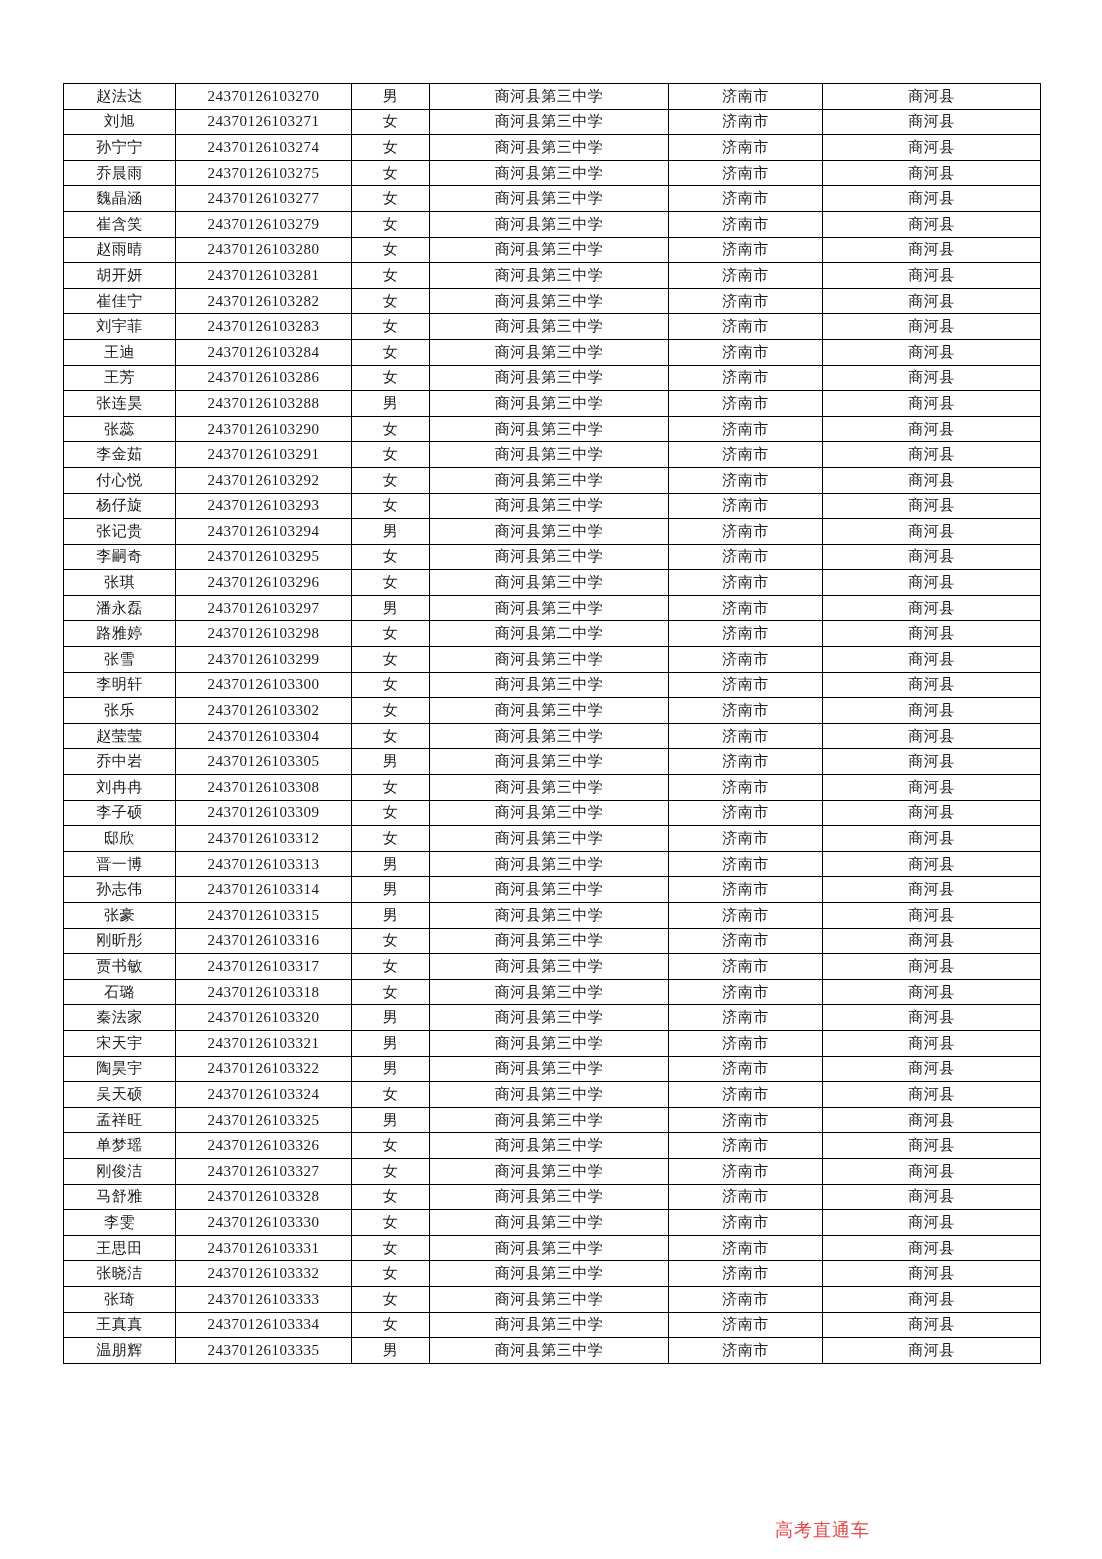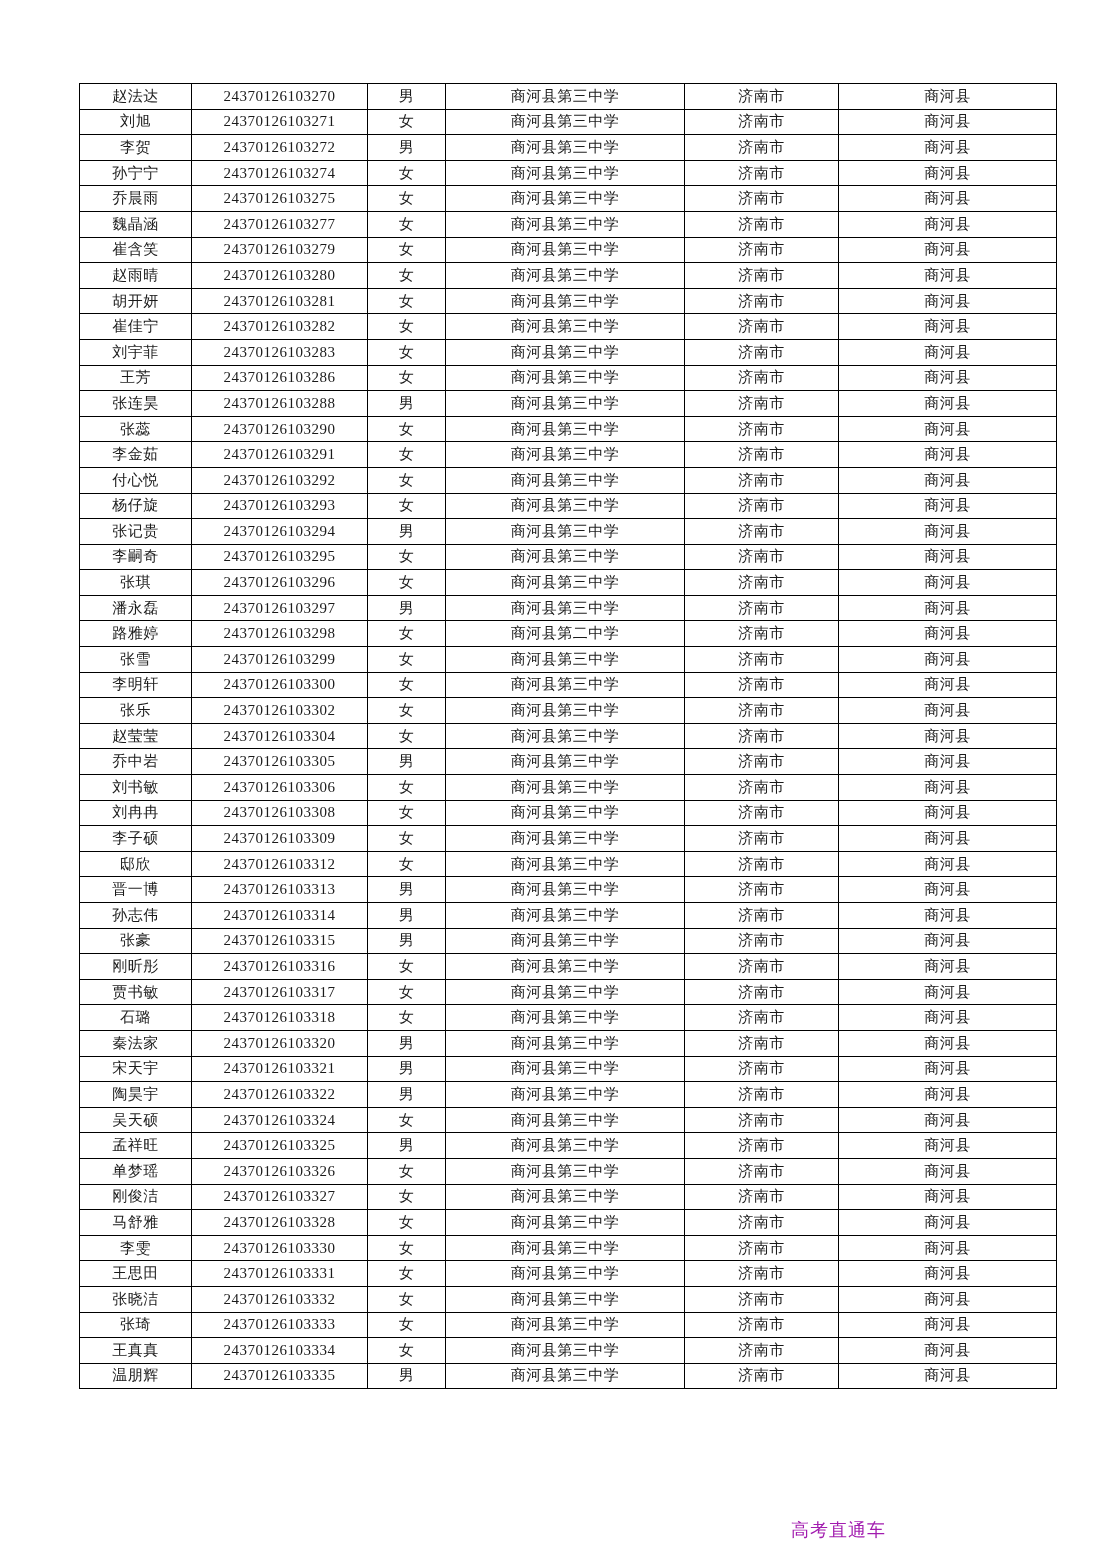--- a/index.html
+++ b/index.html
@@ -9,21 +9,21 @@
   }
   body {
     width: 1102px;
     height: 1559px;
     position: relative;
     font-family: "Liberation Serif", "DejaVu Serif", serif;
     color: #1a1a1a;
   }
   .sheet {
     position: absolute;
-    left: 16px; top: 0;
+    left: 0; top: 0;
     width: 930px;
     height: 1559px;
     background: #ffffff;
   }
   table.student-table {
     position: absolute;
     left: 63px;
     top: 83px;
     width: 977px;
     border-collapse: collapse;
@@ -44,21 +44,21 @@
   col.c-id     { width: 176px; }
   col.c-gender { width: 78px;  }
   col.c-school { width: 239px; }
   col.c-city   { width: 154px; }
   col.c-county { width: 218px; }
   .watermark {
     position: absolute;
     right: 60px;
     top: 1518px;
     font-size: 18px;
-    color: #a21caf;
+    color: #ef4444;
     font-family: "Liberation Sans", "DejaVu Sans", sans-serif;
     letter-spacing: 1px;
   }
 </style>
 </head>
 <body>
 
 <div class="sheet">
 
   <table class="student-table">
@@ -81,28 +81,20 @@
         </tr>
         <tr>
           <td>刘旭</td>
           <td>24370126103271</td>
           <td>女</td>
           <td>商河县第三中学</td>
           <td>济南市</td>
           <td>商河县</td>
         </tr>
         <tr>
-          <td>李贺</td>
-          <td>24370126103272</td>
-          <td>男</td>
-          <td>商河县第三中学</td>
-          <td>济南市</td>
-          <td>商河县</td>
-        </tr>
-        <tr>
           <td>孙宁宁</td>
           <td>24370126103274</td>
           <td>女</td>
           <td>商河县第三中学</td>
           <td>济南市</td>
           <td>商河县</td>
         </tr>
         <tr>
           <td>乔晨雨</td>
           <td>24370126103275</td>
@@ -153,20 +145,28 @@
         </tr>
         <tr>
           <td>刘宇菲</td>
           <td>24370126103283</td>
           <td>女</td>
           <td>商河县第三中学</td>
           <td>济南市</td>
           <td>商河县</td>
         </tr>
         <tr>
+          <td>王迪</td>
+          <td>24370126103284</td>
+          <td>女</td>
+          <td>商河县第三中学</td>
+          <td>济南市</td>
+          <td>商河县</td>
+        </tr>
+        <tr>
           <td>王芳</td>
           <td>24370126103286</td>
           <td>女</td>
           <td>商河县第三中学</td>
           <td>济南市</td>
           <td>商河县</td>
         </tr>
         <tr>
           <td>张连昊</td>
           <td>24370126103288</td>
@@ -276,28 +276,20 @@
           <td>24370126103304</td>
           <td>女</td>
           <td>商河县第三中学</td>
           <td>济南市</td>
           <td>商河县</td>
         </tr>
         <tr>
           <td>乔中岩</td>
           <td>24370126103305</td>
           <td>男</td>
-          <td>商河县第三中学</td>
-          <td>济南市</td>
-          <td>商河县</td>
-        </tr>
-        <tr>
-          <td>刘书敏</td>
-          <td>24370126103306</td>
-          <td>女</td>
           <td>商河县第三中学</td>
           <td>济南市</td>
           <td>商河县</td>
         </tr>
         <tr>
           <td>刘冉冉</td>
           <td>24370126103308</td>
           <td>女</td>
           <td>商河县第三中学</td>
           <td>济南市</td>

